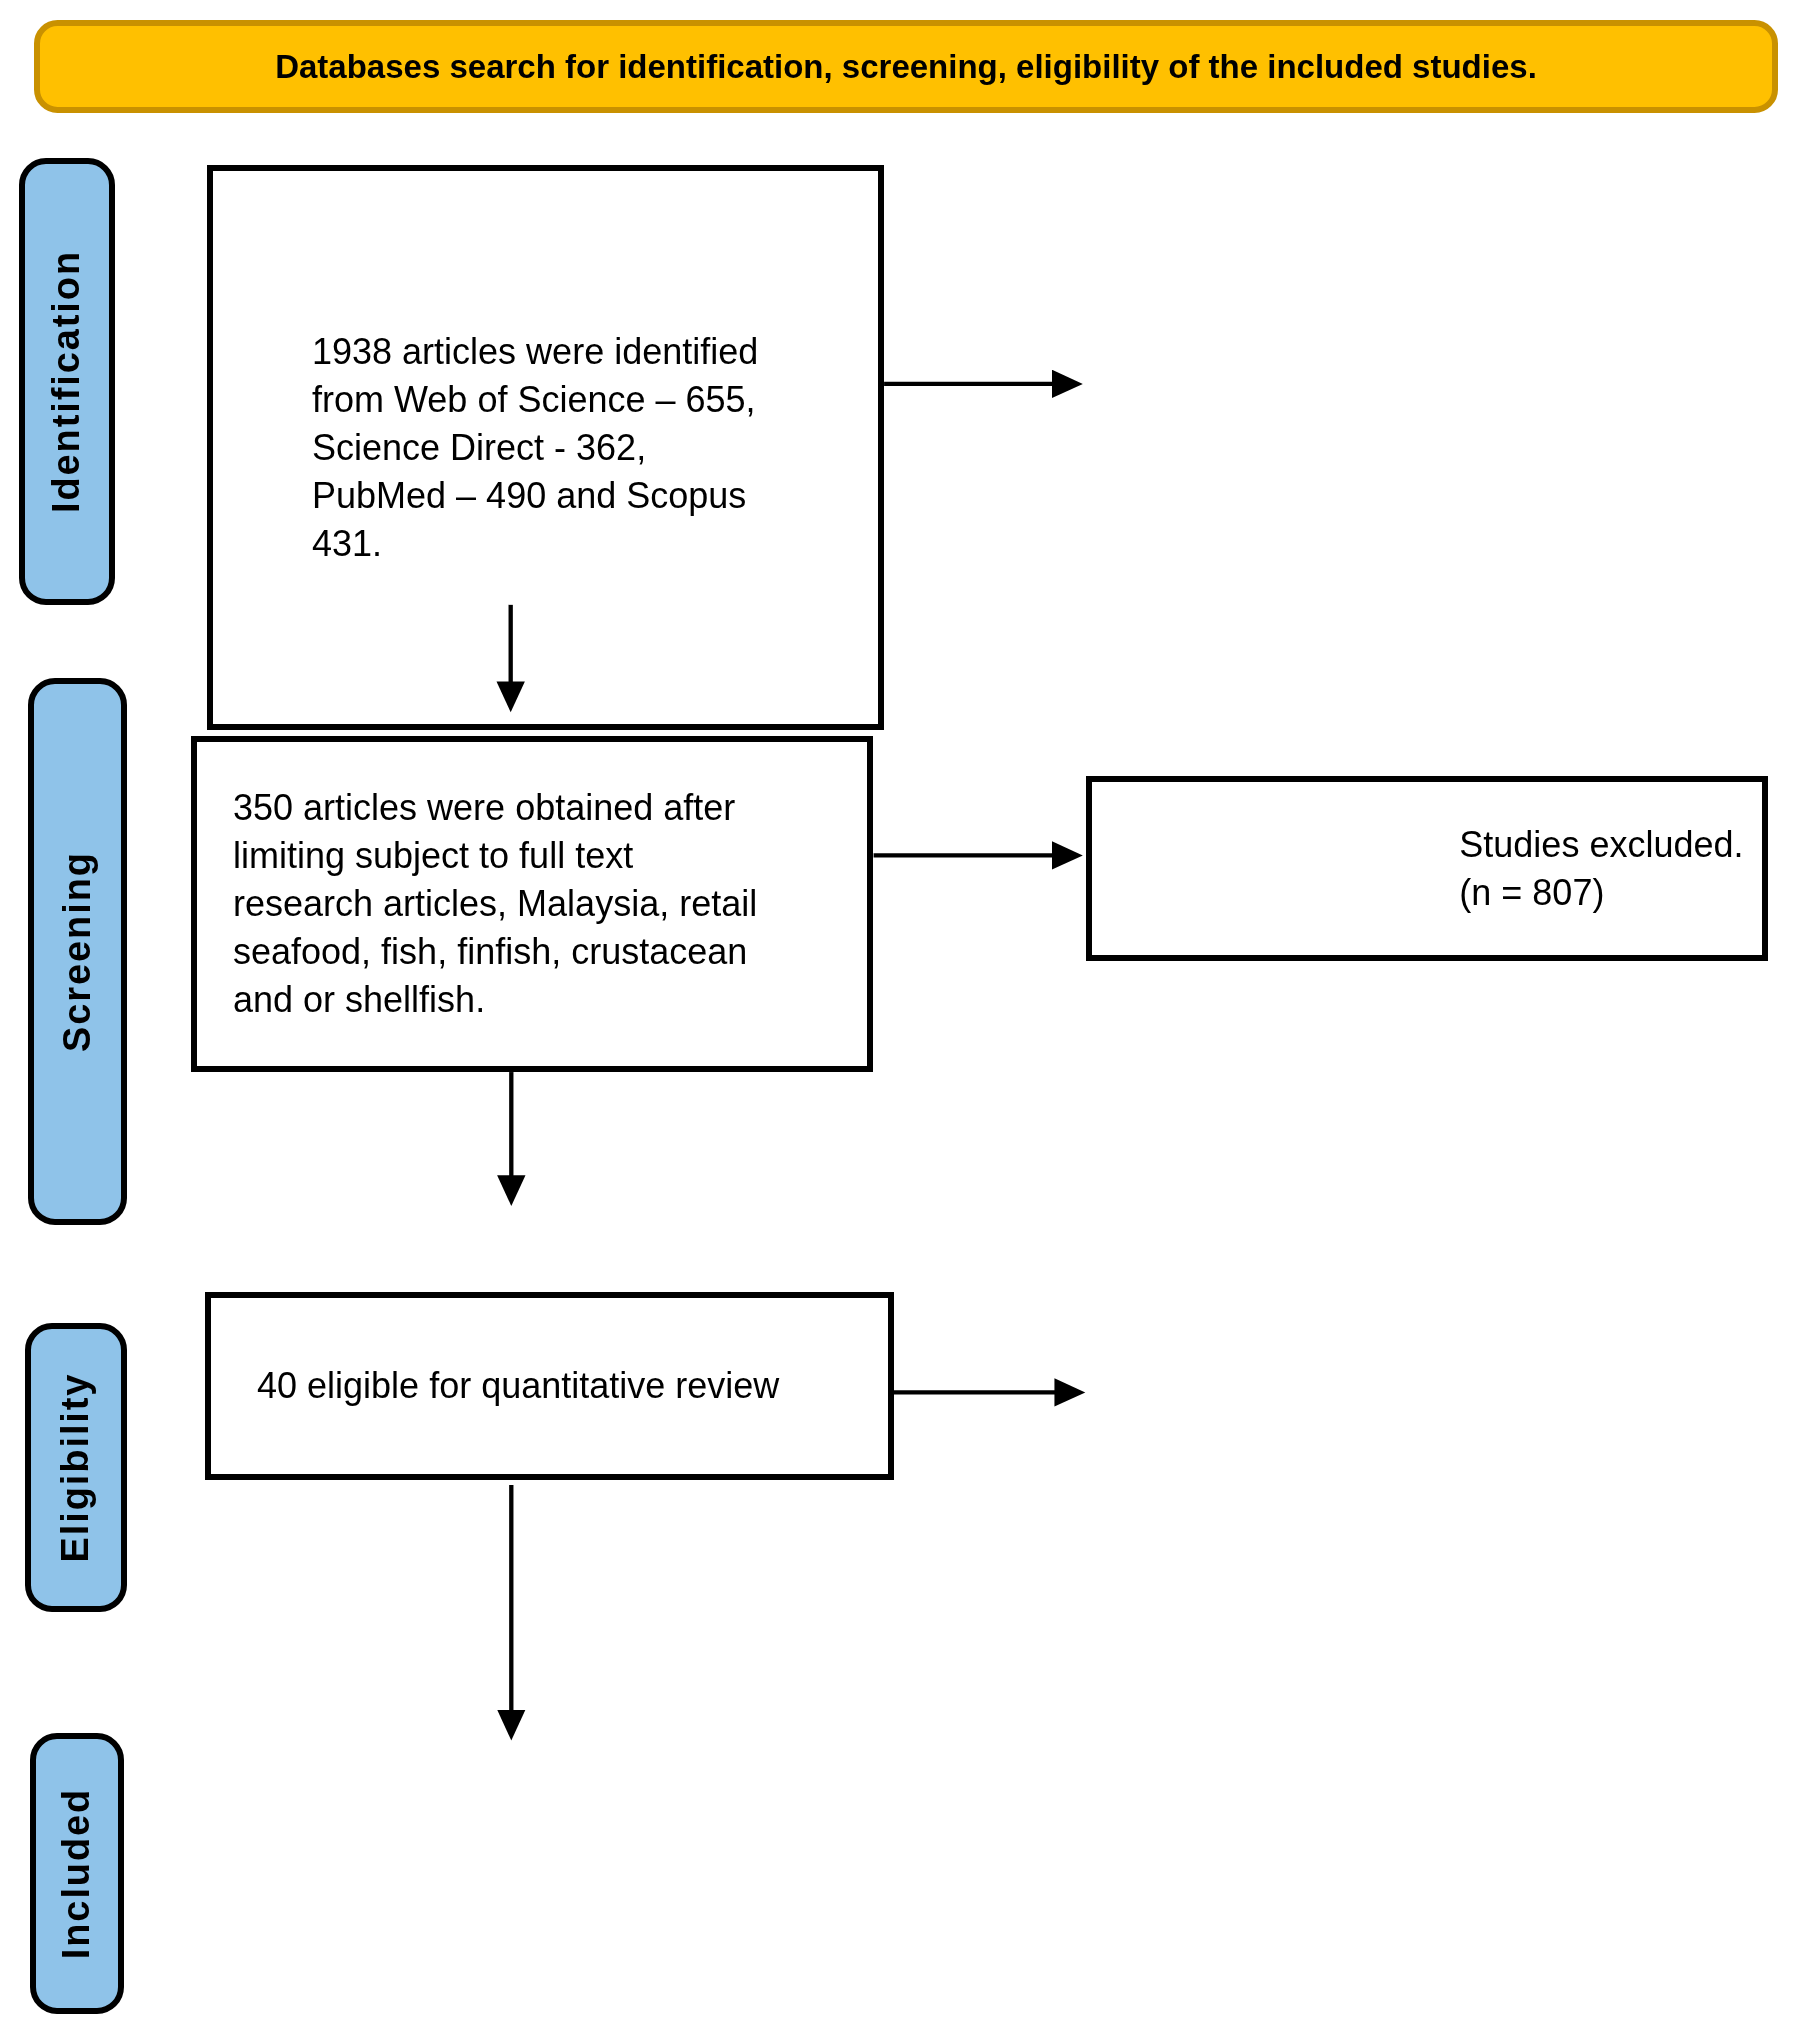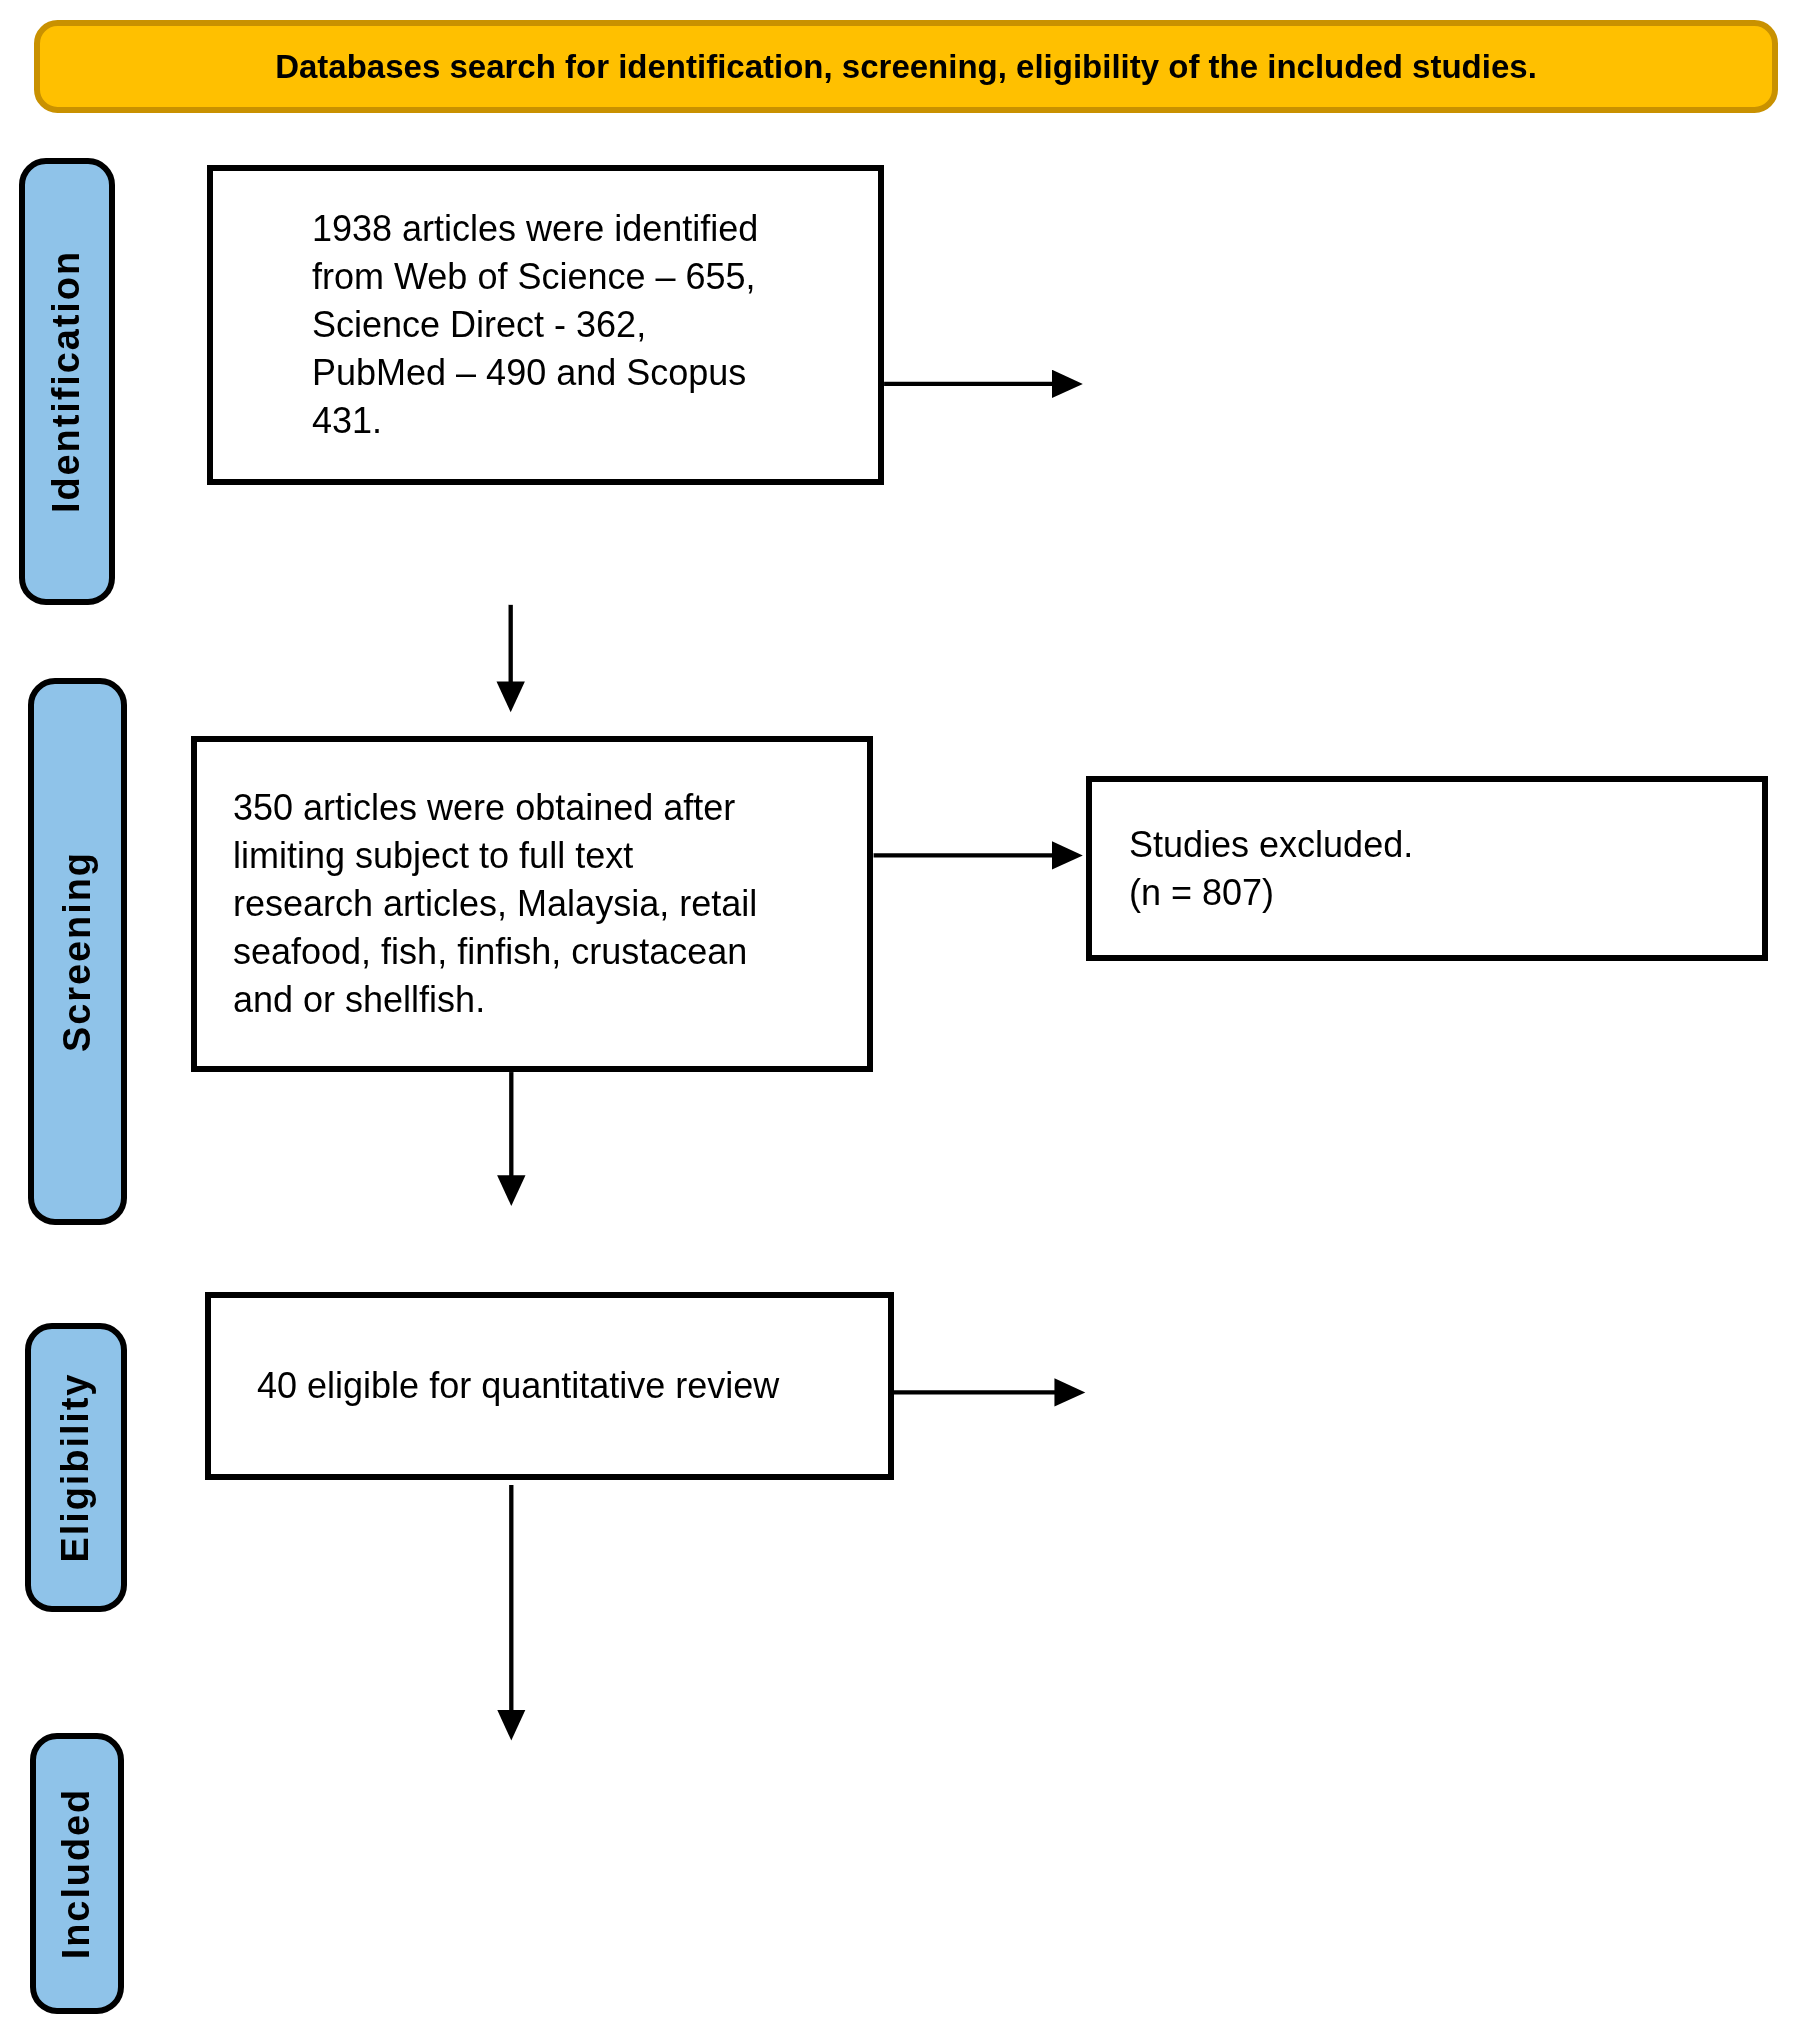--- a/index.html
+++ b/index.html
@@ -31,24 +31,24 @@
   #label-screening     { left:28px;  top:678px; width:99px; height:547px; }
   #label-eligibility   { left:25px;  top:1323px; width:102px; height:289px; }
   #label-included      { left:30px;  top:1733px; width:94px; height:281px; }
   .flow-box{
     position:absolute; background:#fff; border:6.8px solid var(--box-border);
     display:flex; align-items:center;
   }
   .flow-box p{
     font-size:36px; line-height:48px; white-space:pre-line; text-align:left;
   }
-  #box-identified { left:207px;  top:165px;  width:677px; height:320px; padding-left:99px; padding-right:9px; }
+  #box-identified { left:207px;  top:165px;  width:677px; height:565px; padding-left:99px; padding-right:9px; }
   #box-limited    { left:1086px; top:165px;  width:679px; height:439px; padding-left:98px; padding-right:25px; }
   #box-screened   { left:191px;  top:736px; width:682px; height:336px; padding-left:36px;  padding-right:18.5px; }
-  #box-excluded807{ left:1086px; top:776px; width:682px; height:185px; padding-left:37px;  padding-right:18.5px; }
+  #box-excluded807{ left:1086px; top:776px; width:682px; height:185px; padding-left:37px;  padding-right:18.5px;justify-content:flex-end; }
   #box-eligible   { left:205px;  top:1292px; width:689px; height:188px; padding-left:46px;  padding-right:18.5px; }
   #box-excluded27 { left:1125px; top:1280px; width:678px; height:460px; padding-left:36px;  padding-right:12.3px; }
   #box-included   { left:201px;  top:1747px; width:684px; height:268px; padding-left:36px;  padding-right:25px; }
   .arrows{ position:absolute; left:0; top:0; width:1812px; height:2025px; pointer-events:none; }
   .arrows line{ stroke:#000; stroke-width:7px; }
 </style>
 </head>
 <body>
 
 <div class="page">

